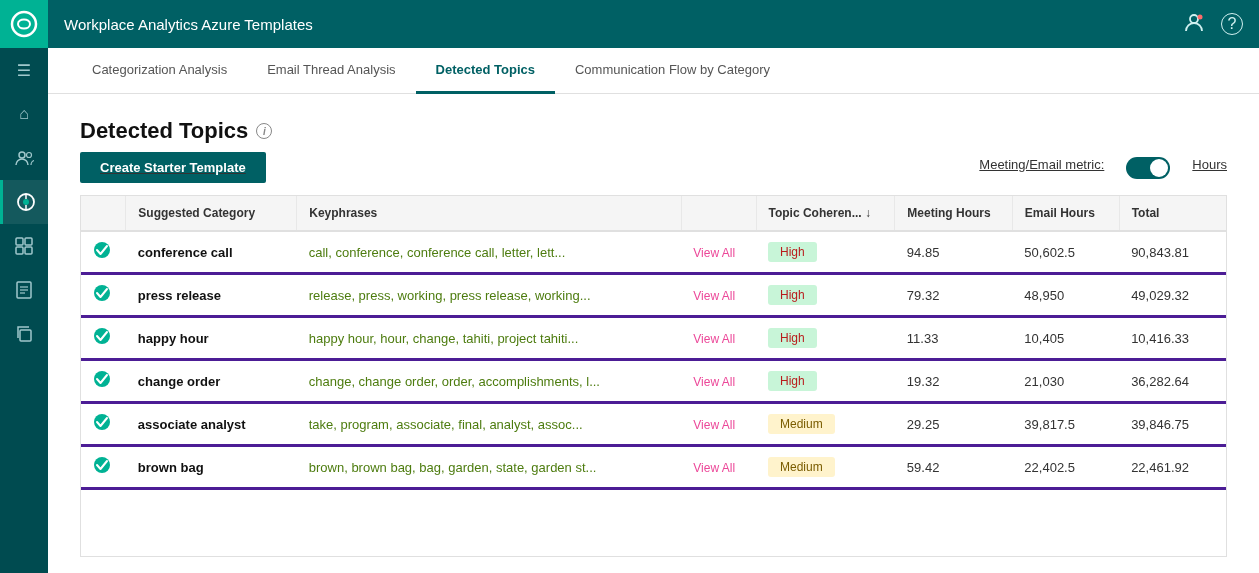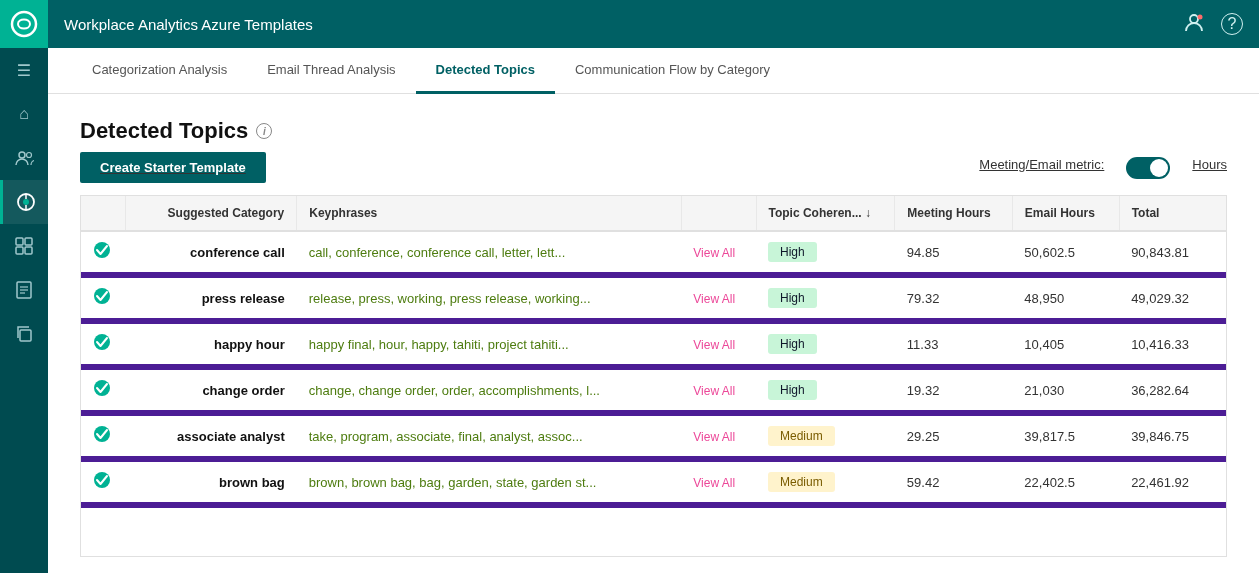--- a/index.html
+++ b/index.html
@@ -211,21 +211,21 @@
       color: #333;
       font-weight: 600;
       font-size: 12px;
       white-space: nowrap;
       border-right: 1px solid #e8e8e8;
     }
     th:last-child { border-right: none; }
 
     td {
       padding: 9px 12px;
-      border-bottom: 6px solid #4c1d95;
+      border-bottom: 3px solid #4c1d95;
       vertical-align: middle;
     }
 
     .check-icon {
       color: #00b294;
       font-size: 16px;
     }
 
     .category-name {
       font-weight: 700;
@@ -247,29 +247,29 @@
 
     .badge {
       padding: 3px 12px;
       border-radius: 3px;
       font-size: 12px;
       font-weight: 500;
       display: inline-block;
     }
     .badge-high {
       background: #c8f5d8;
-      color: #0f172a;
+      color: #b91c1c;
     }
     .badge-medium {
       background: #fff3cc;
       color: #7a5c00;
     }
 
     .col-check { width: 40px; }
-    .col-category { width: 160px; text-align: right; }
+    .col-category { width: 160px; }
     .col-keyphrases { width: 360px; }
     .col-viewall { width: 70px; }
     .col-coherence { width: 130px; }
     .col-meeting { width: 110px; }
     .col-email { width: 100px; }
     .col-total { width: 100px; }
   </style>
 </head>
 <body>
 
@@ -435,21 +435,21 @@
         <svg width="18" height="18" viewBox="0 0 18 18" fill="none">
           <circle cx="9" cy="9" r="8" fill="#00b294"></circle>
           <polyline points="4,9 7.5,13 14,5" stroke="#fff" stroke-width="2" fill="none" stroke-linecap="round" stroke-linejoin="round"></polyline>
         </svg>
       </span>
     </td>
     <td class="col-category">
       <span class="category-name">happy hour</span>
     </td>
     <td class="col-keyphrases">
-      <span class="keyphrases">happy final, hour, happy, tahiti, project tahiti...</span>
+      <span class="keyphrases">happy hour, hour, change, tahiti, project tahiti...</span>
     </td>
     <td class="col-viewall">
       <a class="view-all-link">View All</a>
     </td>
     <td class="col-coherence">
       <span class="badge badge-high">High</span>
     </td>
     <td class="col-meeting">11.33</td>
     <td class="col-email">10,405</td>
     <td class="col-total">10,416.33</td>

